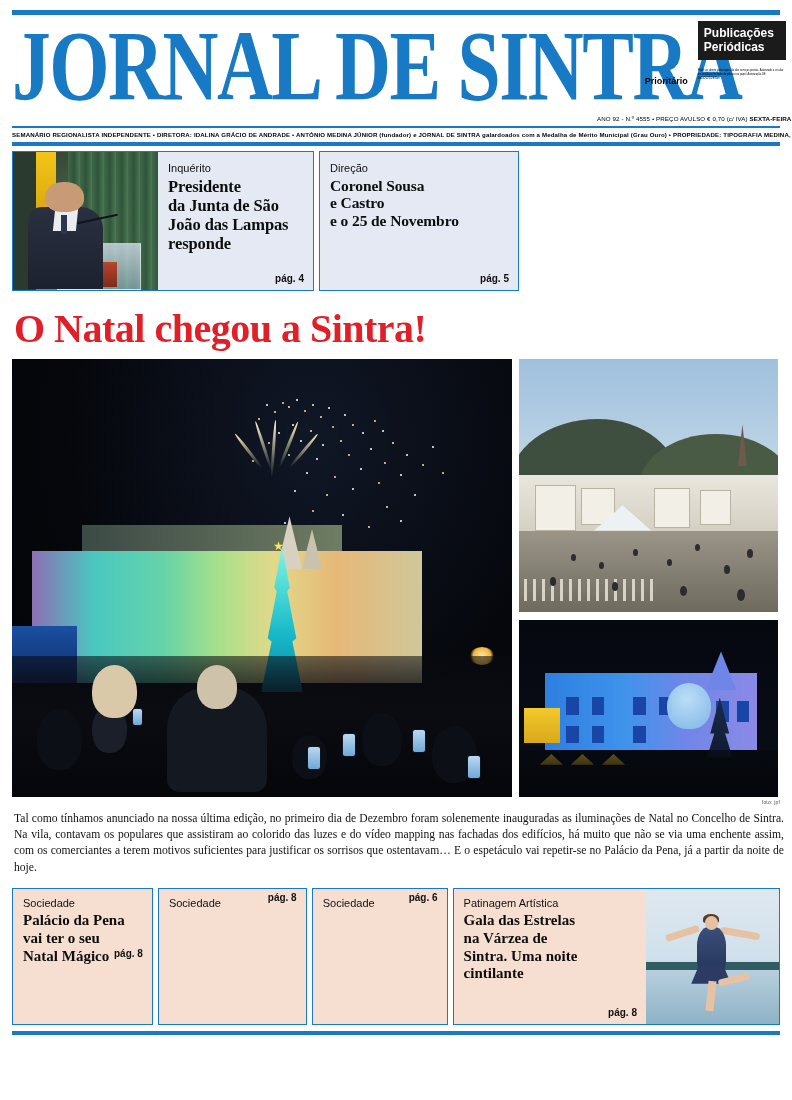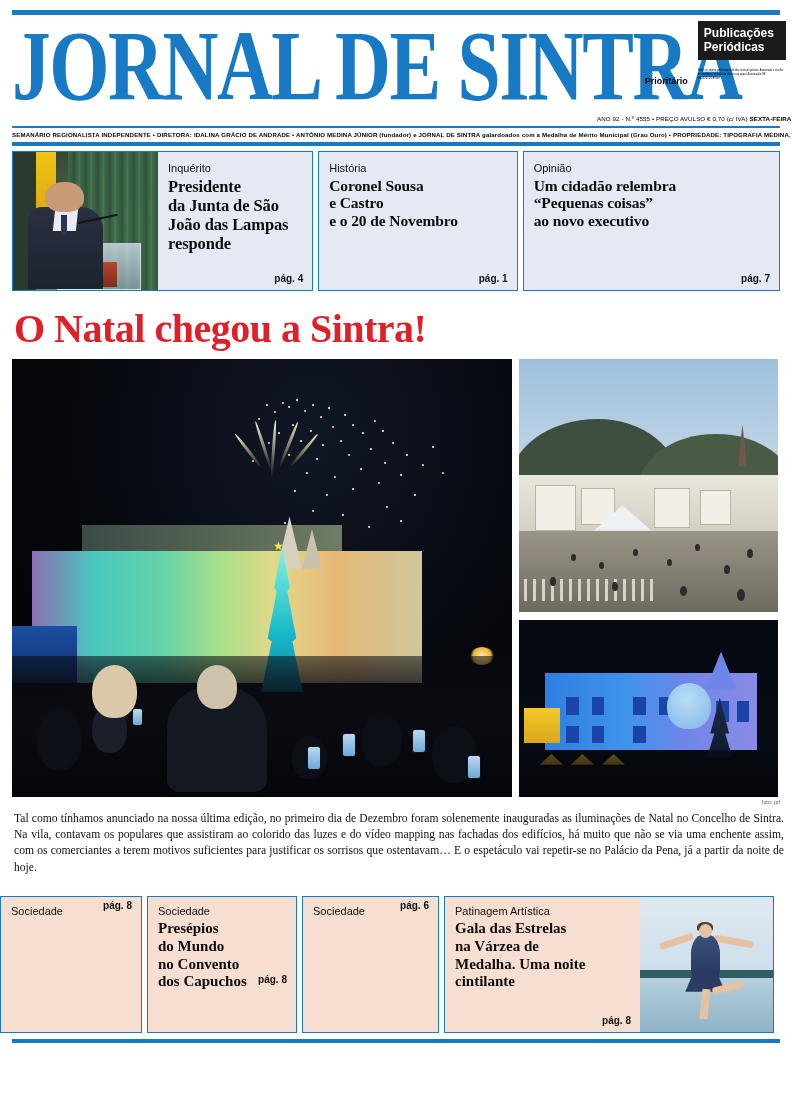--- a/index.html
+++ b/index.html
@@ -213,21 +213,21 @@
     font-family: "Liberation Serif", serif;
     font-size: 11.6px; line-height: 1.42; color: #111;
     padding: 6px 8px 0 14px; text-align: justify;
   }
   .lead-pag {
     text-align: right; font-size: 10.5px; font-weight: 700;
     padding: 6px 14px 0 0; color: #111;
   }
 
   
-  .bottom-strip { display:flex; gap: 5px; padding: 0 0; margin-top: 20px; }
+  .bottom-strip { display:flex; gap: 5px; padding: 0 12px; margin-top: 12px; }
   .bteaser {
     background: #f6ded0; border: 1.5px solid #1879c4;
     position: relative; height: 137px; overflow: hidden;
   }
   .bteaser.b1 { width: 142px; }
   .bteaser.b2 { width: 150px; }
   .bteaser.b3 { width: 137px; }
   .bteaser.b4 { width: 330px; display: flex; }
   .bt-text { padding: 8px 8px 0 10px; position: relative; flex: 1; }
   .bt-head {
@@ -315,37 +315,28 @@
         <div class="tz-head" style="white-space:pre-line">Presidente
 da Junta de São
 João das Lampas
 responde</div>
         <div class="pag">pág. 4</div>
       </div>
     </div>
 
     <div class="teaser t2">
       <div class="teaser-text">
-        <div class="kicker">História</div>
+        <div class="kicker">Direção</div>
         <div class="tz-head small" style="white-space:pre-line">Coronel Sousa
 e Castro
-e o 20 de Novembro</div>
-        <div class="pag">pág. 1</div>
-      </div>
-    </div>
-
-    <div class="teaser t3">
-      <div class="teaser-text">
-        <div class="kicker">Opinião</div>
-        <div class="tz-head small" style="white-space:pre-line">Um cidadão relembra
-“Pequenas coisas”
-ao novo executivo</div>
-        <div class="pag">pág. 7</div>
-      </div>
-    </div>
+e o 25 de Novembro</div>
+        <div class="pag">pág. 5</div>
+      </div>
+    </div>
+
   </div>
 
   <div class="main-head">O Natal chegou a Sintra!</div>
 
   <div class="photo-grid">
 
     <div class="photo-main">
       <div class="sky-night"></div>
       <div class="fw" style="left:54%;top:10%;width:2px;height:2px;background:#ffd9a0;box-shadow:
         6px 4px 0 #ffe6b8, 14px -3px 0 #fff, 22px 8px 0 #ffd1a0, 30px 2px 0 #fff2c8,
@@ -442,48 +433,47 @@
 
   <div class="photo-credit">foto: jpf</div>
 
   <div class="lead">Tal como tínhamos anunciado na nossa última edição, no primeiro dia de Dezembro foram solenemente inauguradas as iluminações de Natal no Concelho de Sintra. Na vila, contavam os populares que assistiram ao colorido das luzes e do vídeo mapping nas fachadas dos edifícios, há muito que não se via uma enchente assim, com os comerciantes a terem motivos suficientes para justificar os sorrisos que ostentavam… E o espetáculo vai repetir-se no Palácio da Pena, já a partir da noite de hoje.</div>
 
   <div class="bottom-strip">
 
     <div class="bteaser b1">
       <div class="bt-text">
         <div class="kicker">Sociedade</div>
+        <div class="bt-head" style="white-space:pre-line">Palácio da Pena
+vai ter o seu
+Natal Mágico</div>
         <div class="pag">pág. 8</div>
       </div>
     </div>
 
     <div class="bteaser b2">
       <div class="bt-text">
         <div class="kicker">Sociedade</div>
-        <div class="bt-head" style="white-space:pre-line">Presépios
-do Mundo
-no Convento
-dos Capuchos</div>
         <div class="pag">pág. 8</div>
       </div>
     </div>
 
     <div class="bteaser b3">
       <div class="bt-text">
         <div class="kicker">Sociedade</div>
         <div class="pag">pág. 6</div>
       </div>
     </div>
 
     <div class="bteaser b4">
       <div class="bt-text">
         <div class="kicker">Patinagem Artística</div>
         <div class="bt-head" style="white-space:pre-line">Gala das Estrelas
 na Várzea de
-Medalha. Uma noite
+Sintra. Uma noite
 cintilante</div>
         <div class="pag">pág. 8</div>
       </div>
       <div class="skater-photo">
         <div class="rink-wall"></div>
         <div class="ice"></div>
         <div class="sk-arm-l"></div>
         <div class="sk-arm-r"></div>
         <div class="sk-body"></div>
         <div class="sk-skirt"></div>

